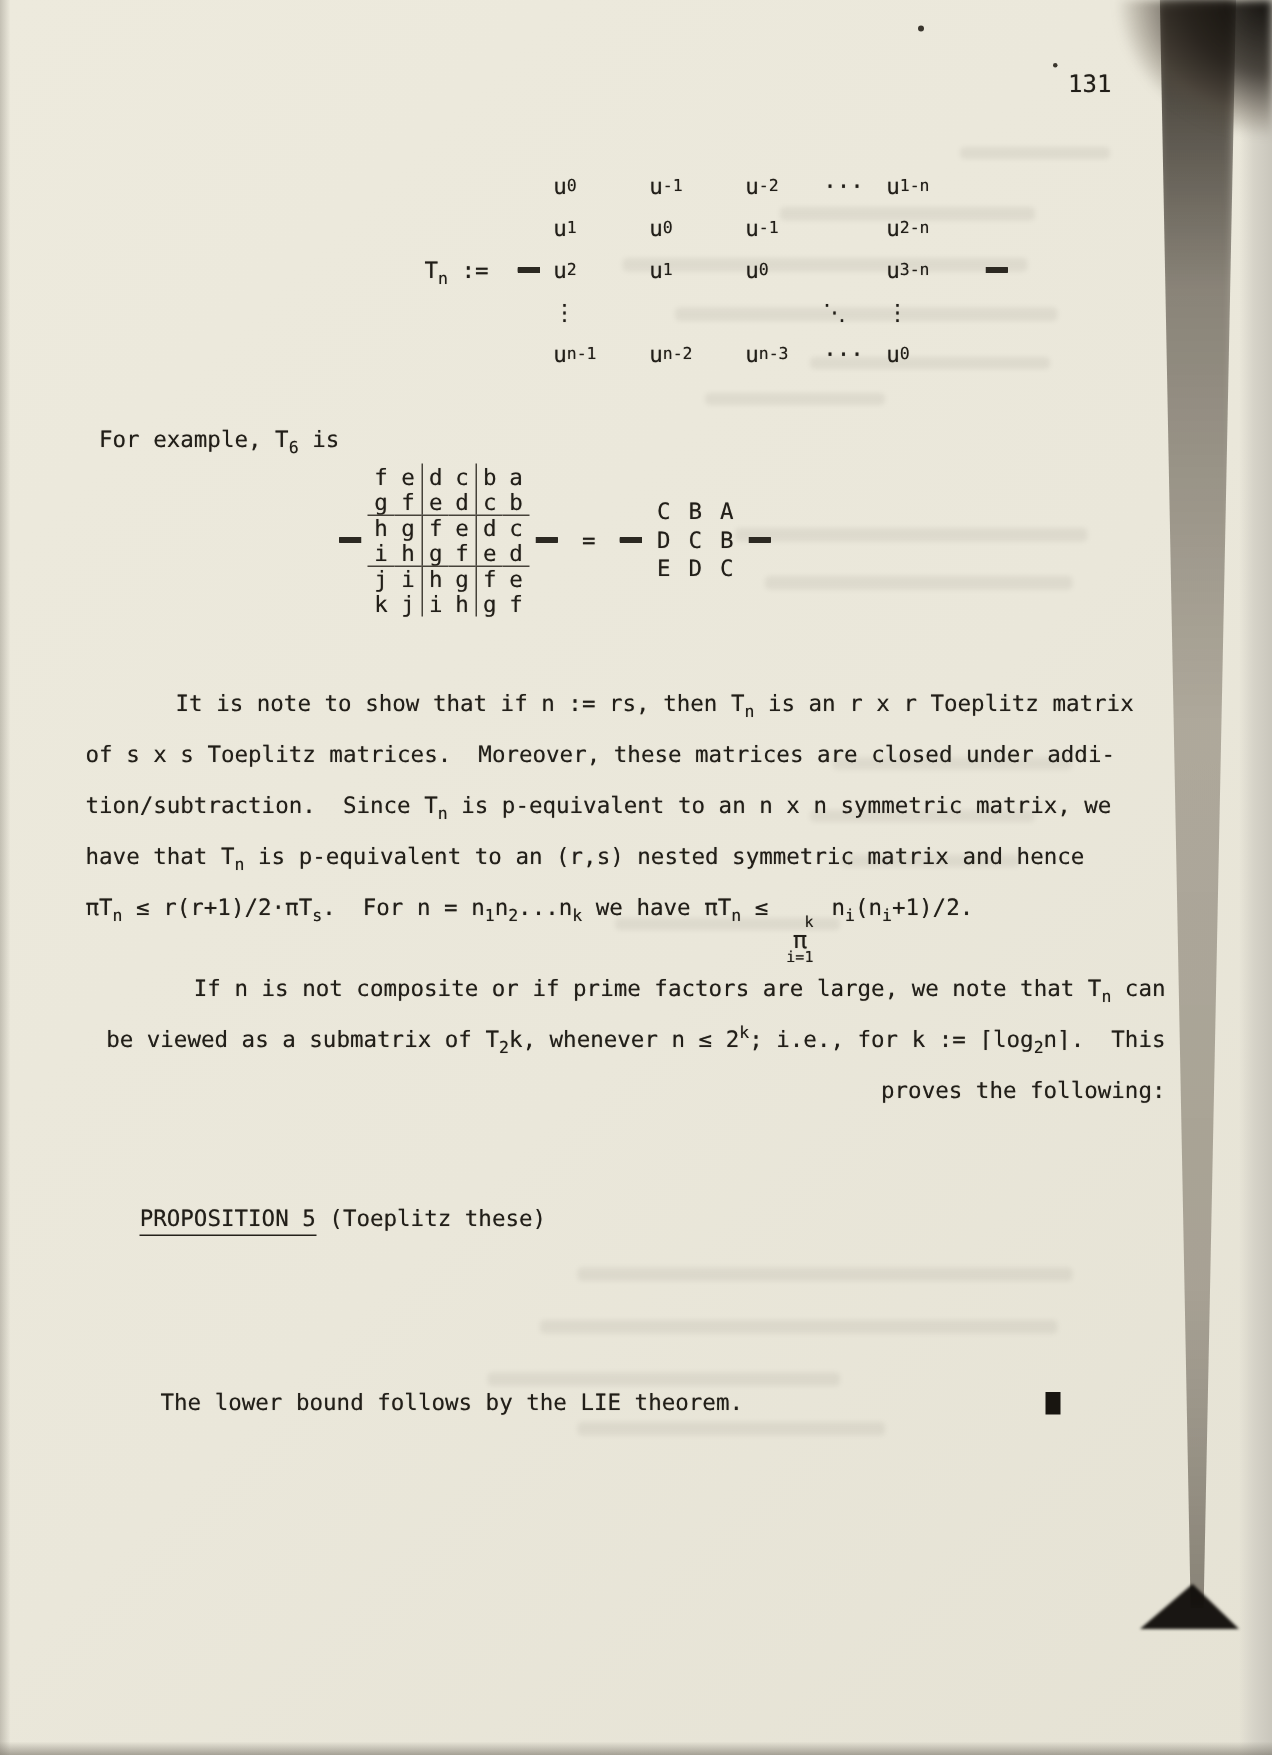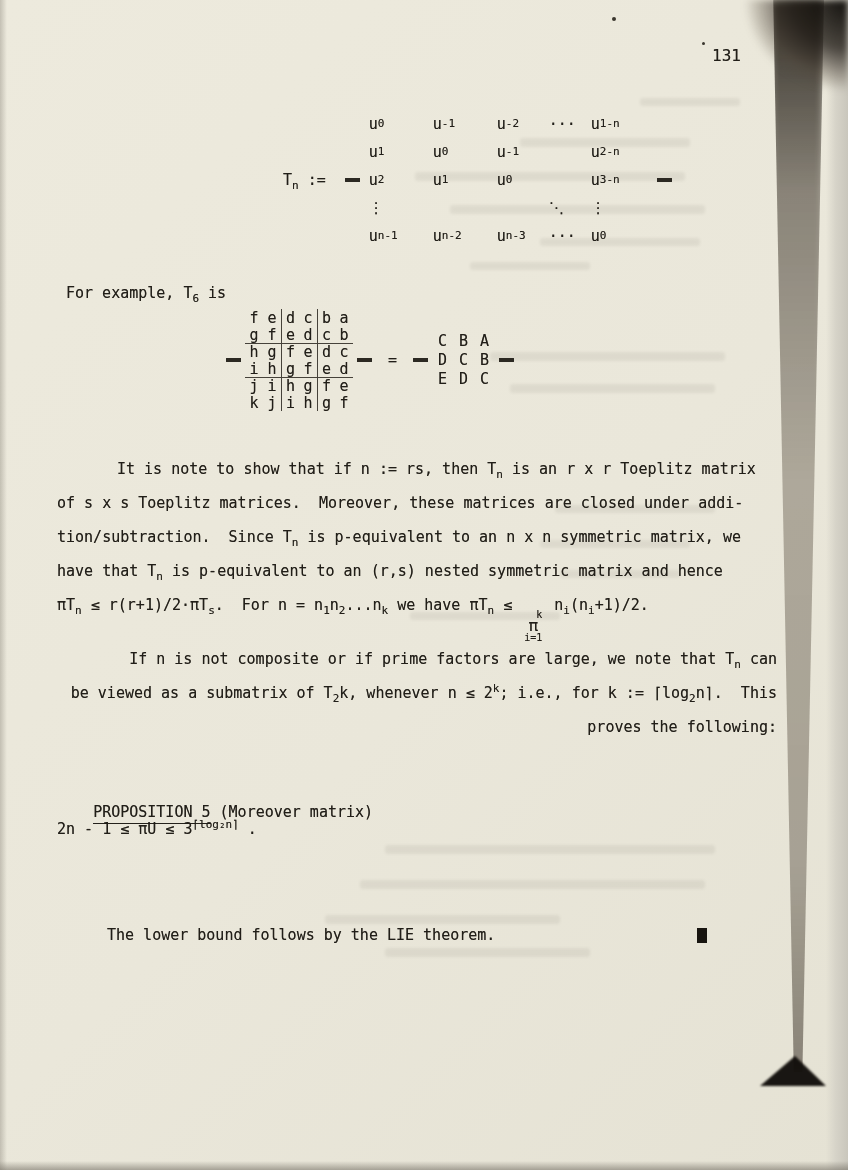--- a/index.html
+++ b/index.html
@@ -192,25 +192,24 @@
     <div class="tw tline"><span>πT</span><sub>n</sub><span> ≤ r(r+1)/2·πT</span><sub>s</sub><span>.  For n = n</span><sub>1</sub><span>n</span><sub>2</sub><span>...n</span><sub>k</sub><span> we have πT</span><sub>n</sub><span> ≤ </span><span class="stack"><span class="st-top">k</span><span class="st-mid">π</span><span class="st-bot">i=1</span></span><span> n</span><sub>i</sub><span>(n</span><sub>i</sub><span>+1)/2.</span></div>
   </div>
 
   <div class="abs para" style="left:57px;top:642px;width:720px;text-align:right;">
     <div class="tw tline indent60"><span>If n is not composite or if prime factors are large, we note that T</span><sub>n</sub><span> can</span></div>
     <div class="tw tline"><span>be viewed as a submatrix of T</span><sub>2</sub><span>k, whenever n ≤ 2</span><sup>k</sup><span>; i.e., for k := ⌈log</span><sub>2</sub><span>n⌉.  This</span></div>
     <div class="tw tline"><span>proves the following:</span></div>
   </div>
 
   <div class="abs tw" style="left:57px;top:785px;">
-    <span class="uline">PROPOSITION 5</span><span> (Moreover matrix)</span>
+    <span class="uline">PROPOSITION 5</span><span> (Toeplitz these)</span>
   </div>
 
   <div class="abs para" style="left:57px;top:812px;width:720px;">
-    <div class="tw tline"><span>2n - 1 ≤ πU ≤ 3</span><sup>⌈log₂n⌉</sup><span> .</span></div>
   </div>
 
   <div class="abs tw indent50" style="left:57px;top:926px;text-align:center;"><span>The lower bound follows by the LIE theorem.</span></div>
   <div class="qed"></div>
 
   <div class="edge-strip"></div>
   <div class="streak"></div>
   <div class="corner-wedge"></div>
   <div class="curl-triangle"></div>
   <div class="bottom-edge"></div>

